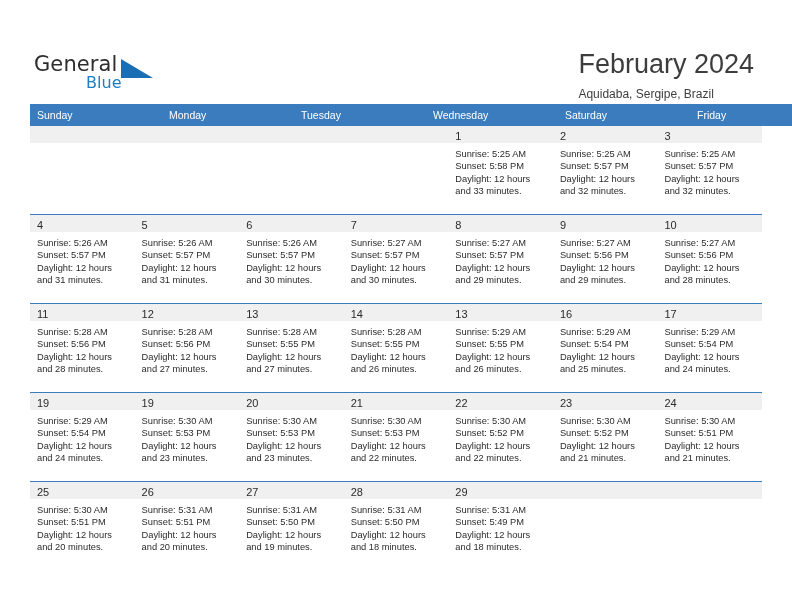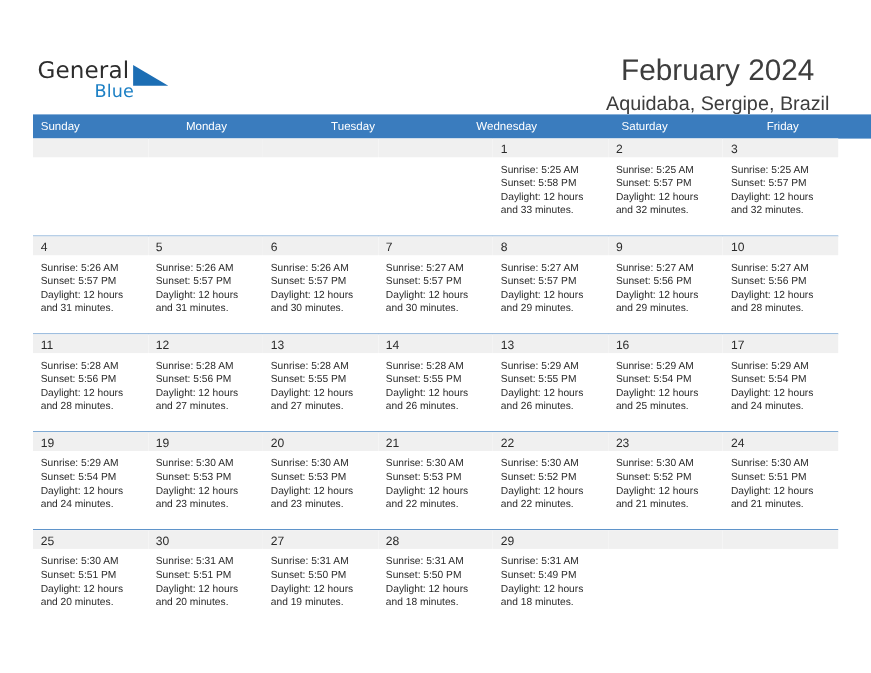--- a/index.html
+++ b/index.html
@@ -64,32 +64,32 @@
     width: 0;
     height: 0;
     border-left: 32px solid #1c6eb4;
     border-top: 19px solid transparent;
   }
 
   .title-block {
     position: absolute;
     right: 38px;
     top: 34px;
-    text-align: center;
+    text-align: left;
   }
   .cal-title {
     font-size: 27px;
     color: #3d3d3d;
     font-weight: normal;
     line-height: 32px;
     white-space: nowrap;
   }
   .cal-subtitle {
     margin-top: 6px;
-    font-size: 18px;
+    font-size: 12px;
     color: #3d3d3d;
     line-height: 16px;
     white-space: nowrap;
   }
 
   
   .calendar {
     position: absolute;
     left: 30px;
     top: 104px;
@@ -413,21 +413,21 @@
           <div class="week-inner">
             <div class="day-cell">
               <div class="day-num-band"><span class="day-num">25</span></div>
               <div class="day-info">
                 <div>Sunrise: 5:30 AM</div>
                 <div>Sunset: 5:51 PM</div>
                 <div class="wrap2">Daylight: 12 hours and 20 minutes.</div>
               </div>
             </div>
             <div class="day-cell">
-              <div class="day-num-band"><span class="day-num">30</span></div>
+              <div class="day-num-band"><span class="day-num">26</span></div>
               <div class="day-info">
                 <div>Sunrise: 5:31 AM</div>
                 <div>Sunset: 5:51 PM</div>
                 <div class="wrap2">Daylight: 12 hours and 20 minutes.</div>
               </div>
             </div>
             <div class="day-cell">
               <div class="day-num-band"><span class="day-num">27</span></div>
               <div class="day-info">
                 <div>Sunrise: 5:31 AM</div>

